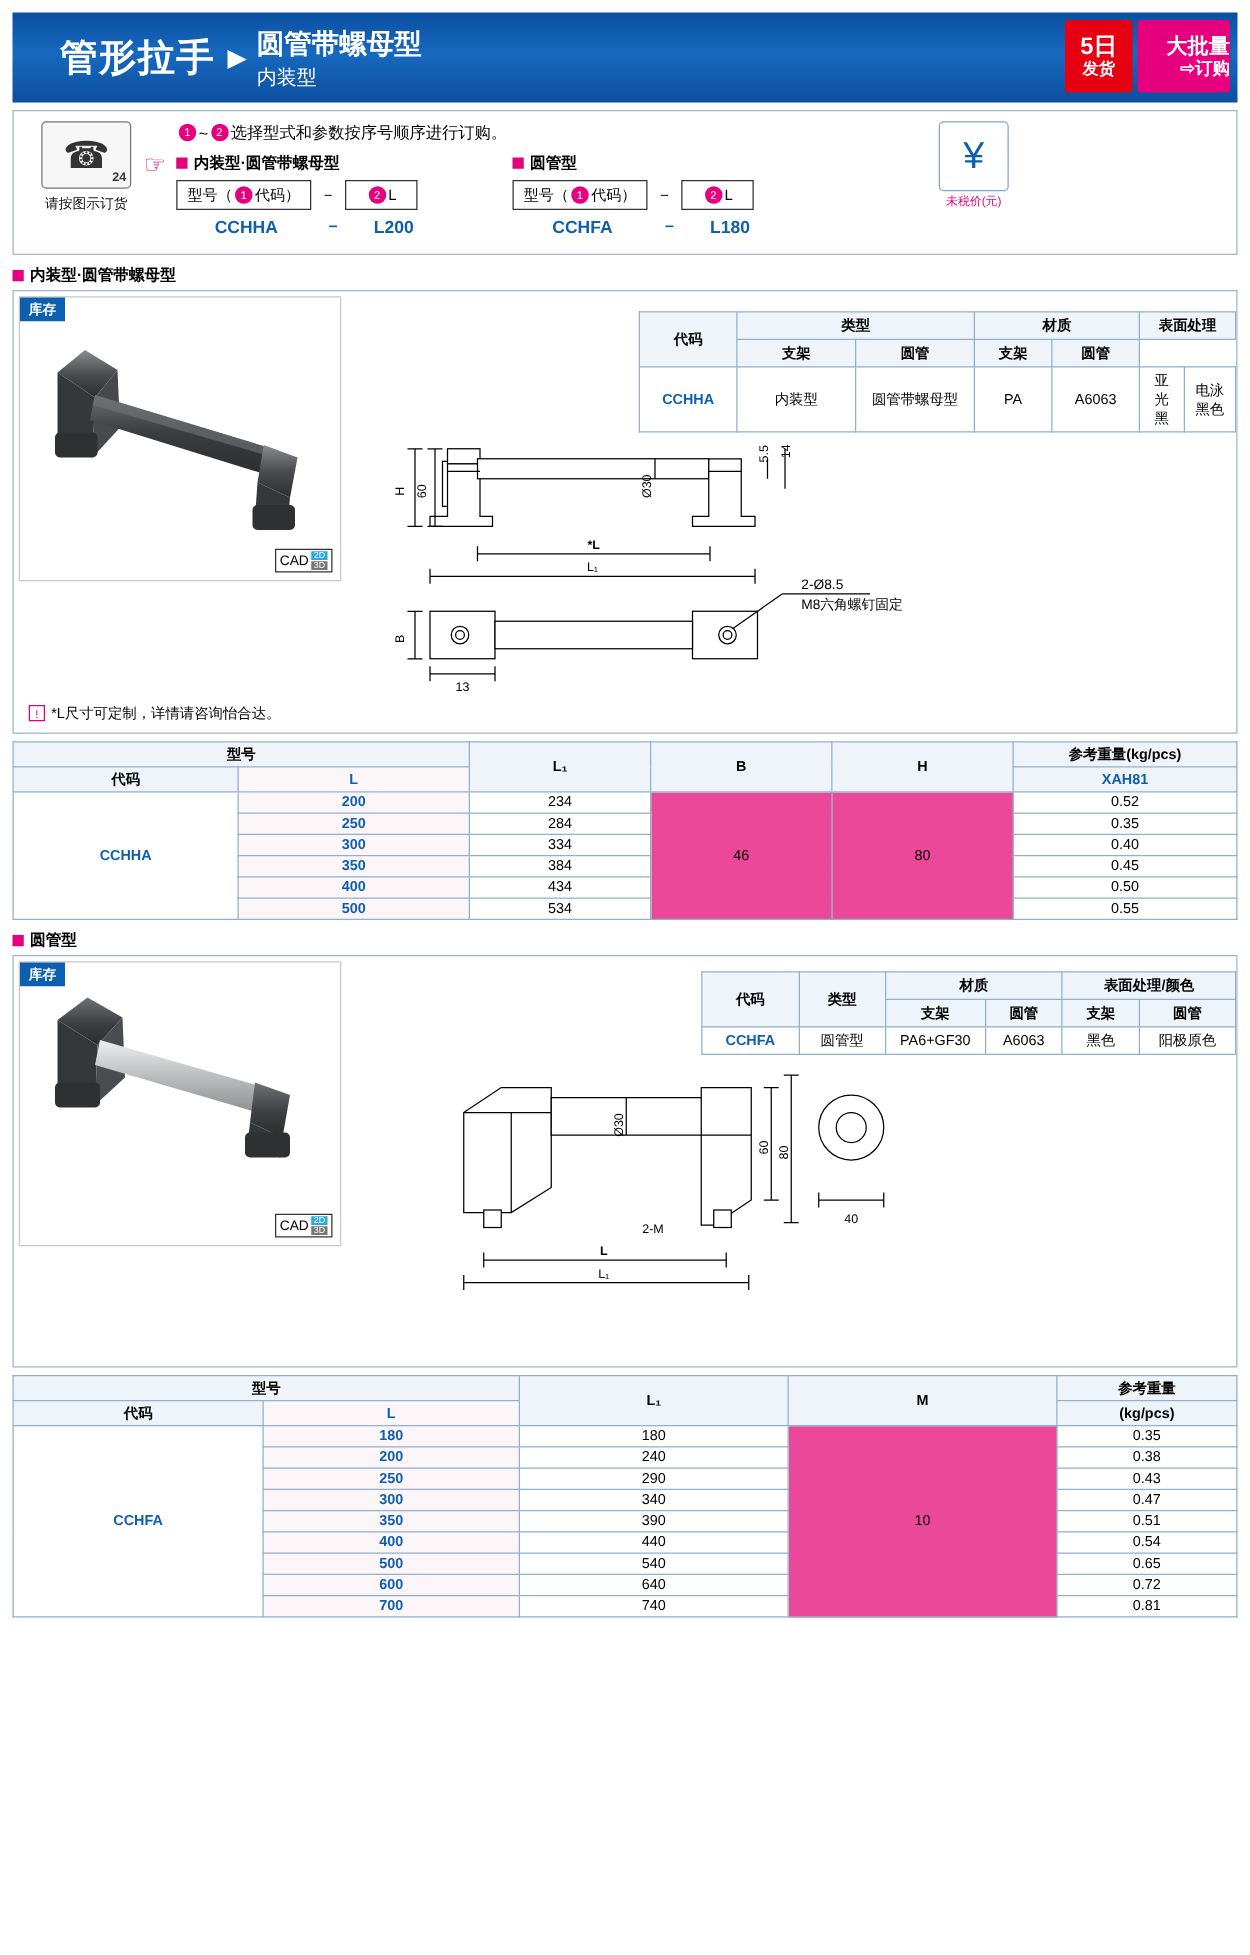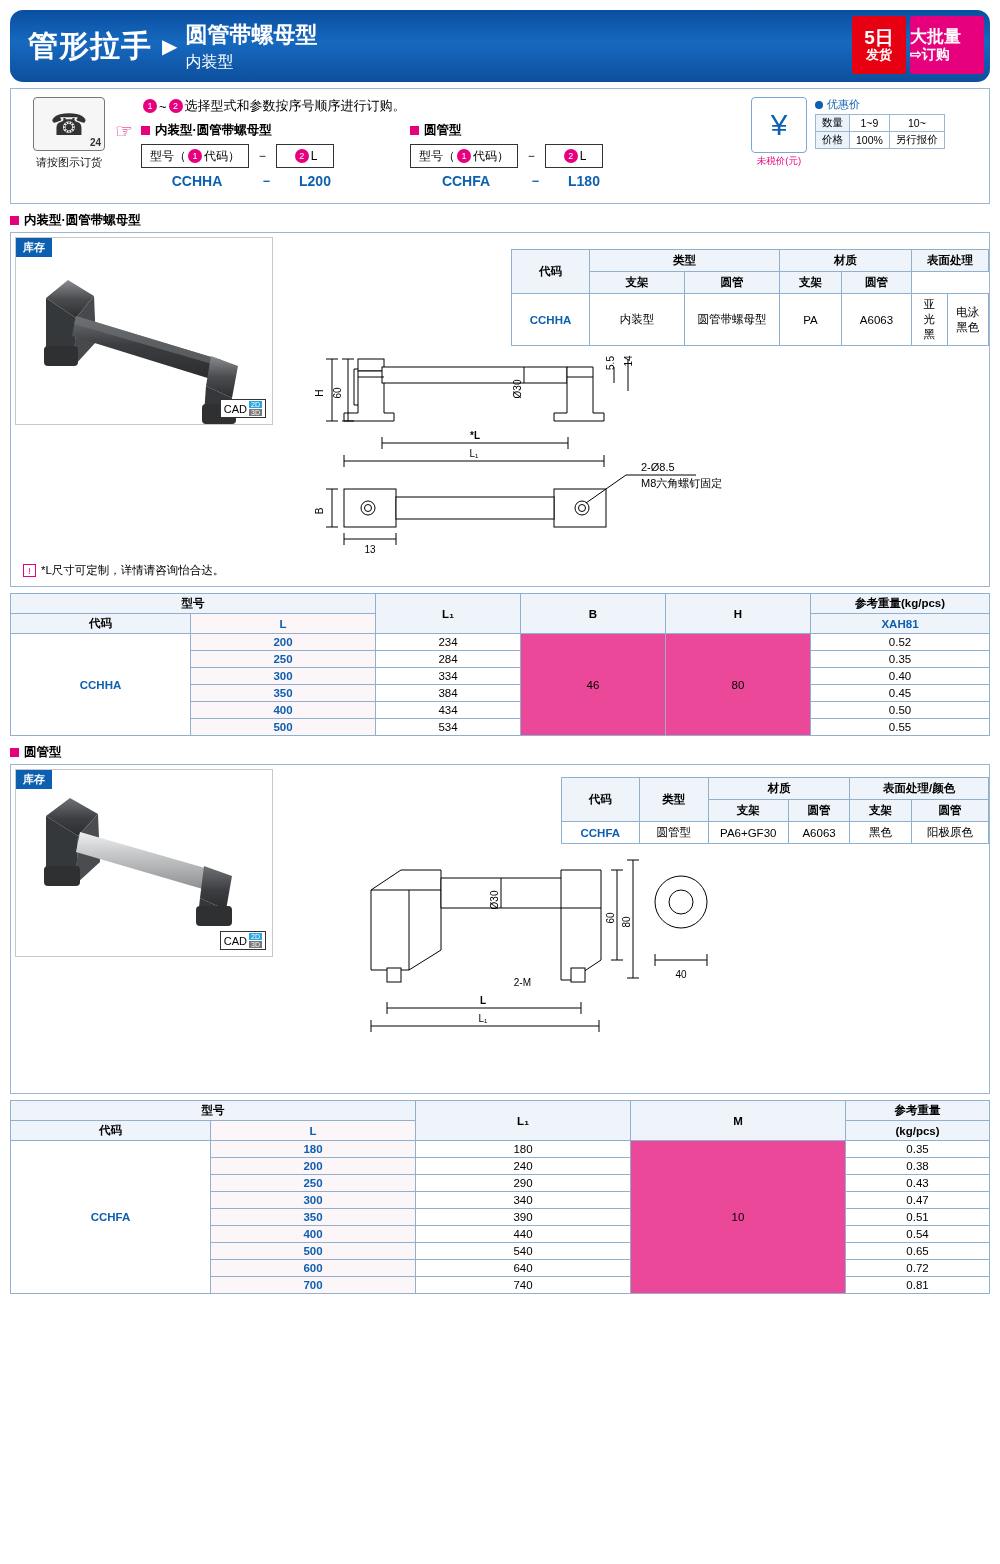--- a/index.html
+++ b/index.html
@@ -13,24 +13,25 @@
     color: #000;
   }
   .page { position: relative; width: 1000px; height: 1564px; padding: 0; }
 
   
   .header {
     position: relative;
     margin: 10px 10px 0 10px;
     height: 72px;
     background: linear-gradient(to bottom, #0a4fa0 0%, #1669bf 45%, #0d4f9e 100%);
-    border-radius: 13px;
+    border-radius: 0;
     display: flex;
     align-items: center;
     overflow: hidden;
+    padding-left: 20px;
   }
   .header-title {
     color: #fff;
     font-size: 30px;
     font-weight: bold;
     margin-left: 18px;
     letter-spacing: 1px;
   }
   .header-arrow {
     color: #fff;
@@ -44,21 +45,21 @@
   .badge-red {
     background: #e60012; color: #fff; border-radius: 3px;
     width: 54px; height: 58px; display: flex; flex-direction: column;
     align-items: center; justify-content: center; line-height: 1.05;
   }
   .badge-red .b1 { font-size: 19px; font-weight: bold; }
   .badge-red .b2 { font-size: 13px; font-weight: bold; }
   .badge-pink {
     background: #e6007e; color: #fff; border-radius: 3px;
     width: 74px; height: 58px; display: flex; flex-direction: column;
-    align-items: flex-start; justify-content: center; line-height: 1.1;
+    align-items: flex-end; justify-content: center; line-height: 1.1;
   }
   .badge-pink .b1 { font-size: 17px; font-weight: bold; }
   .badge-pink .b2 { font-size: 14px; font-weight: bold; }
 
   
   .order-box {
     margin: 6px 10px 0 10px;
     border: 1px solid #9bb7d4;
     height: 116px;
     position: relative;
@@ -115,21 +116,21 @@
   .dot { width: 8px; height: 8px; border-radius: 50%; background: #0d5fb0; display: inline-block; margin-right: 4px; }
 
   
   .section-label { margin: 8px 10px 0 10px; font-size: 12.5px; display: flex; align-items: center; font-weight: bold; }
   .section-label .sq { background: #e6007e; }
 
   .panel { margin: 3px 10px 0 10px; border: 1px solid #9bb7d4; position: relative; }
   .panel-1 { height: 355px; }
   .panel-2 { height: 330px; }
 
-  .photo-box { position: absolute; left: 4px; top: 4px; width: 258px; height: 188px; border: 1px solid #c8c8c8; background: #fff; }
+  .photo-box { position: absolute; left: 4px; top: 4px; width: 258px; height: 228px; border: 1px solid #c8c8c8; background: #fff; }
   .stock-tag {
     position: absolute; left: 0px; top: 0px; background: #0d5fb0; color: #fff;
     font-size: 11px; padding: 2px 7px; font-weight: bold;
   }
   .cad-tag {
     position: absolute; right: 6px; bottom: 6px; border: 1px solid #333; background: #fff;
     font-size: 11px; padding: 1px 3px; display: flex; align-items: center; gap: 2px;
   }
   .cad-tag .bits { display: flex; flex-direction: column; line-height: 1; }
   .cad-tag .bits span { background: #2aa8e0; color: #fff; font-size: 7px; padding: 0 2px; }
@@ -255,40 +256,20 @@
             <span class="code-b">L180</span>
           </div>
         </div>
       </div>
     </div>
 
     <div class="price-block">
       <div>
         <div class="yen-box">¥</div>
         <div class="yen-caption">未税价(元)</div>
-      </div>
-      <div>
-        <div class="price-title">
-          <span class="dot"></span>
-          <span>优惠价</span>
-        </div>
-        <table class="price-table">
-          <tbody>
-              <tr>
-            <td class="lbl">数量</td>
-            <td>1~9</td>
-            <td>10~</td>
-          </tr>
-          <tr>
-            <td class="lbl">价格</td>
-            <td>100%</td>
-            <td>另行报价</td>
-          </tr>
-        </tbody>
-          </table>
       </div>
     </div>
   </div>
 
   <div class="section-label">
     <span class="sq"></span>
     <span>内装型·圆管带螺母型</span>
   </div>
 
   <div class="panel panel-1">

